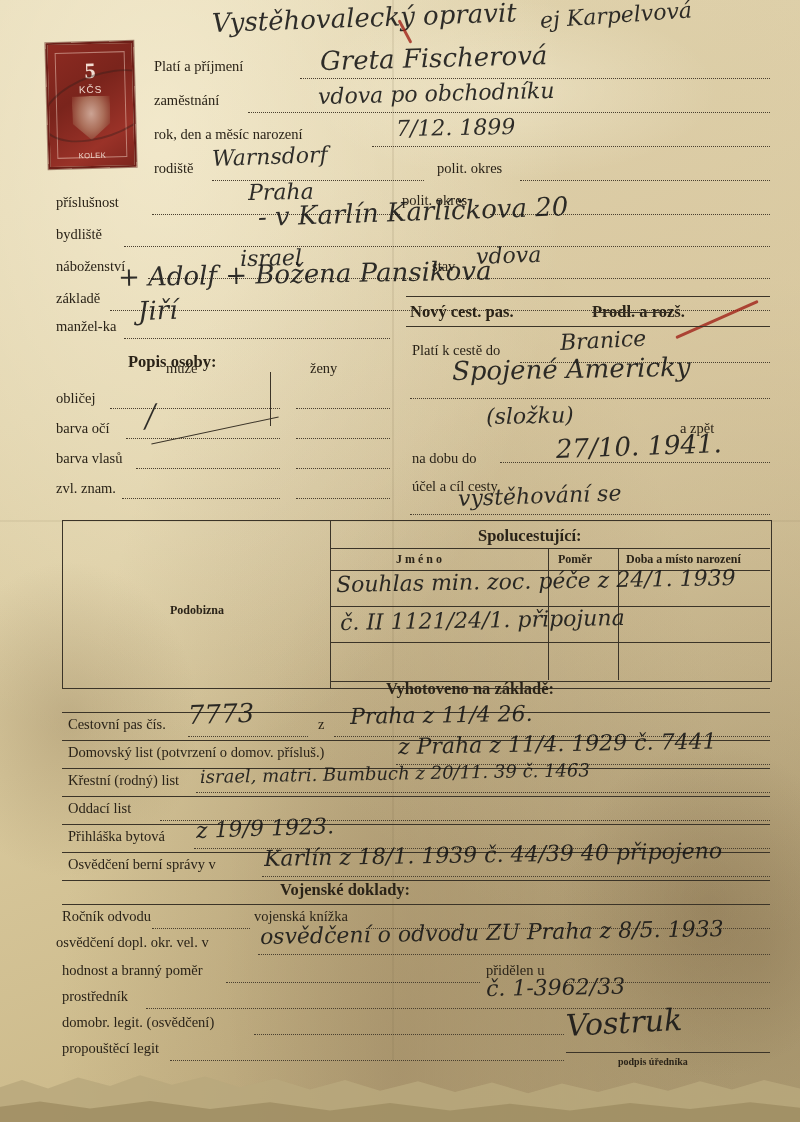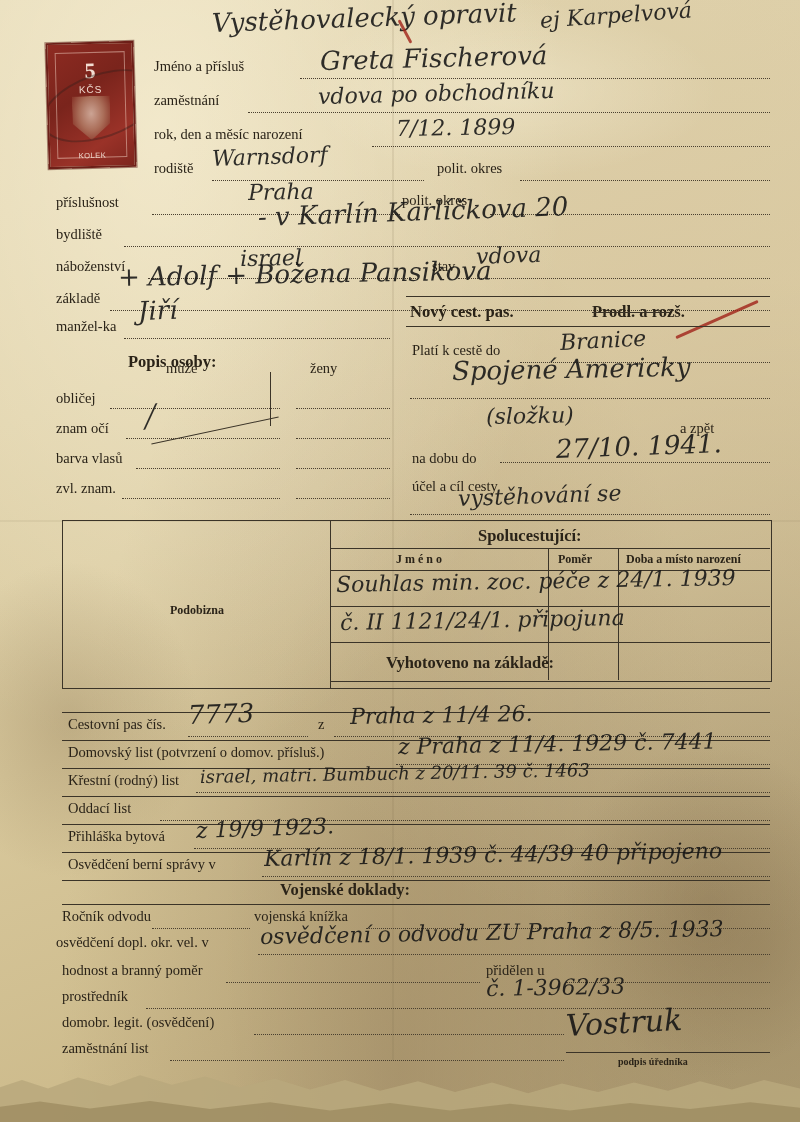--- a/index.html
+++ b/index.html
@@ -137,21 +137,21 @@
     <div class="cur">KČS</div>
     <div class="crest"></div>
     <div class="txt">KOLEK</div>
     <div class="pm"></div>
   </div>
 
   <div class="hw big" style="left:212px;top:8px;transform:rotate(-2deg);">Vystěhovalecký  opravit</div>
   <div class="hw med" style="left:540px;top:8px;transform:rotate(-4deg);">ej Karpelvová</div>
   <div class="red" style="left:392px;top:30px;width:26px;height:3px;transform:rotate(62deg);"></div>
 
-  <div class="lbl" style="left:154px;top:58px;">Jméno a přísluš</div>
+  <div class="lbl" style="left:154px;top:58px;">Platí a příjmení</div>
   <div class="dots" style="left:300px;top:78px;width:470px;"></div>
   <div class="hw big" style="left:320px;top:46px;transform:rotate(-1.5deg);">Greta   Fischerová</div>
 
   <div class="lbl" style="left:154px;top:92px;">zaměstnání</div>
   <div class="dots" style="left:248px;top:112px;width:522px;"></div>
   <div class="hw med" style="left:318px;top:84px;transform:rotate(-1.5deg);">vdova po obchodníku</div>
 
   <div class="lbl" style="left:154px;top:126px;">rok, den a měsíc narození</div>
   <div class="dots" style="left:372px;top:146px;width:398px;"></div>
   <div class="hw med" style="left:396px;top:116px;transform:rotate(-1deg);">7/12.  1899</div>
@@ -188,21 +188,21 @@
   <div class="hw big" style="left:138px;top:296px;transform:rotate(-2deg);">Jiří</div>
 
   <div class="lbl bigb" style="left:128px;top:336px;margin-top:16px;">Popis osoby:</div>
   <div class="lbl" style="left:166px;top:360px;">muže</div>
   <div class="lbl" style="left:310px;top:360px;">ženy</div>
 
   <div class="lbl" style="left:56px;top:390px;">obličej</div>
   <div class="dots" style="left:110px;top:408px;width:170px;"></div>
   <div class="dots" style="left:296px;top:408px;width:94px;"></div>
 
-  <div class="lbl" style="left:56px;top:420px;">znam očí</div>
+  <div class="lbl" style="left:56px;top:420px;">barva očí</div>
   <div class="dots" style="left:126px;top:438px;width:154px;"></div>
   <div class="dots" style="left:296px;top:438px;width:94px;"></div>
 
   <div class="lbl" style="left:56px;top:450px;">barva vlasů</div>
   <div class="dots" style="left:136px;top:468px;width:144px;"></div>
   <div class="dots" style="left:296px;top:468px;width:94px;"></div>
 
   <div class="lbl" style="left:56px;top:480px;">zvl. znam.</div>
   <div class="dots" style="left:122px;top:498px;width:158px;"></div>
   <div class="dots" style="left:296px;top:498px;width:94px;"></div>
@@ -248,21 +248,21 @@
   <div class="rule" style="left:548px;top:548px;width:0;height:132px;border-left:1px solid #3b3428;border-bottom:none;"></div>
   <div class="rule" style="left:618px;top:548px;width:0;height:132px;border-left:1px solid #3b3428;border-bottom:none;"></div>
   <div class="hw med" style="left:336px;top:572px;transform:rotate(-1deg);">Souhlas min. zoc. péče z 24/1. 1939</div>
   <div class="hw med" style="left:340px;top:610px;transform:rotate(-1deg);">č. II 1121/24/1. připojuna</div>
 
   <div class="rule" style="left:62px;top:520px;width:268px;"></div>
   <div class="rule" style="left:62px;top:520px;width:0;height:168px;border-left:1px solid #3b3428;border-bottom:none;"></div>
   <div class="rule" style="left:330px;top:520px;width:0;height:168px;border-left:1px solid #3b3428;border-bottom:none;"></div>
   <div class="rule" style="left:62px;top:688px;width:708px;"></div>
 
-  <div class="lbl bigb" style="left:386px;top:653px;">Vyhotoveno na základě:</div>
+  <div class="lbl bigb" style="left:386px;top:679px;">Vyhotoveno na základě:</div>
   <div class="rule" style="left:62px;top:712px;width:708px;"></div>
 
   <div class="lbl" style="left:68px;top:716px;">Cestovní pas čís.</div>
   <div class="dots" style="left:188px;top:736px;width:120px;"></div>
   <div class="lbl" style="left:318px;top:716px;">z</div>
   <div class="dots" style="left:334px;top:736px;width:436px;"></div>
   <div class="hw big" style="left:188px;top:700px;transform:rotate(-2deg);">7773</div>
   <div class="hw med" style="left:350px;top:704px;transform:rotate(-1deg);">Praha z 11/4 26.</div>
   <div class="rule" style="left:62px;top:740px;width:708px;"></div>
 
@@ -307,21 +307,21 @@
   <div class="lbl" style="left:486px;top:962px;">přidělen u</div>
   <div class="dots" style="left:566px;top:982px;width:204px;"></div>
 
   <div class="lbl" style="left:62px;top:988px;">prostředník</div>
   <div class="dots" style="left:146px;top:1008px;width:624px;"></div>
   <div class="hw med" style="left:486px;top:976px;transform:rotate(-1deg);">č. 1-3962/33</div>
 
   <div class="lbl" style="left:62px;top:1014px;">domobr. legit. (osvědčení)</div>
   <div class="dots" style="left:254px;top:1034px;width:310px;"></div>
 
-  <div class="lbl" style="left:62px;top:1040px;">zaměstnání list</div>
+  <div class="lbl" style="left:62px;top:1040px;">propouštěcí legit</div>
   <div class="dots" style="left:170px;top:1060px;width:394px;"></div>
 
   <div class="hw big" style="left:566px;top:1008px;transform:rotate(-3deg);font-size:30px;">Vostruk</div>
   <div class="rule" style="left:566px;top:1052px;width:204px;"></div>
   <div class="lbl sm b" style="left:618px;top:1056px;font-size:10px;">podpis úředníka</div>
 
   <div id="tear"></div>
   <div id="tear2"></div>
 </div>
 

